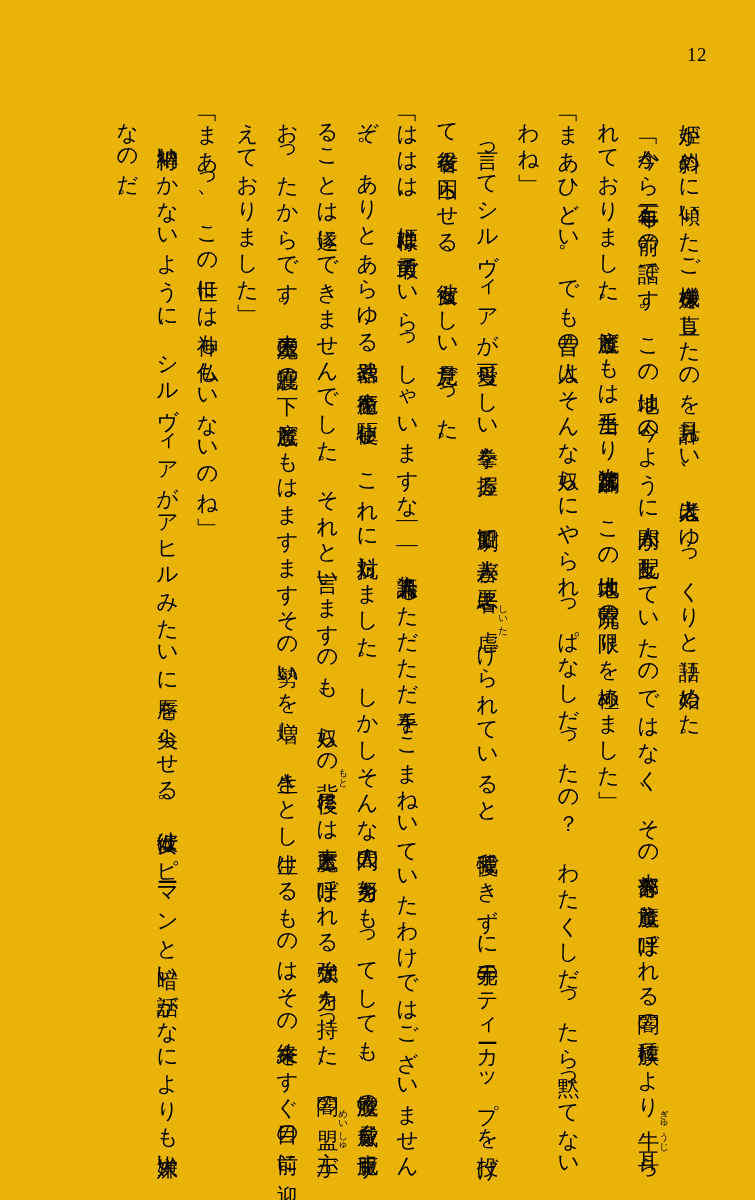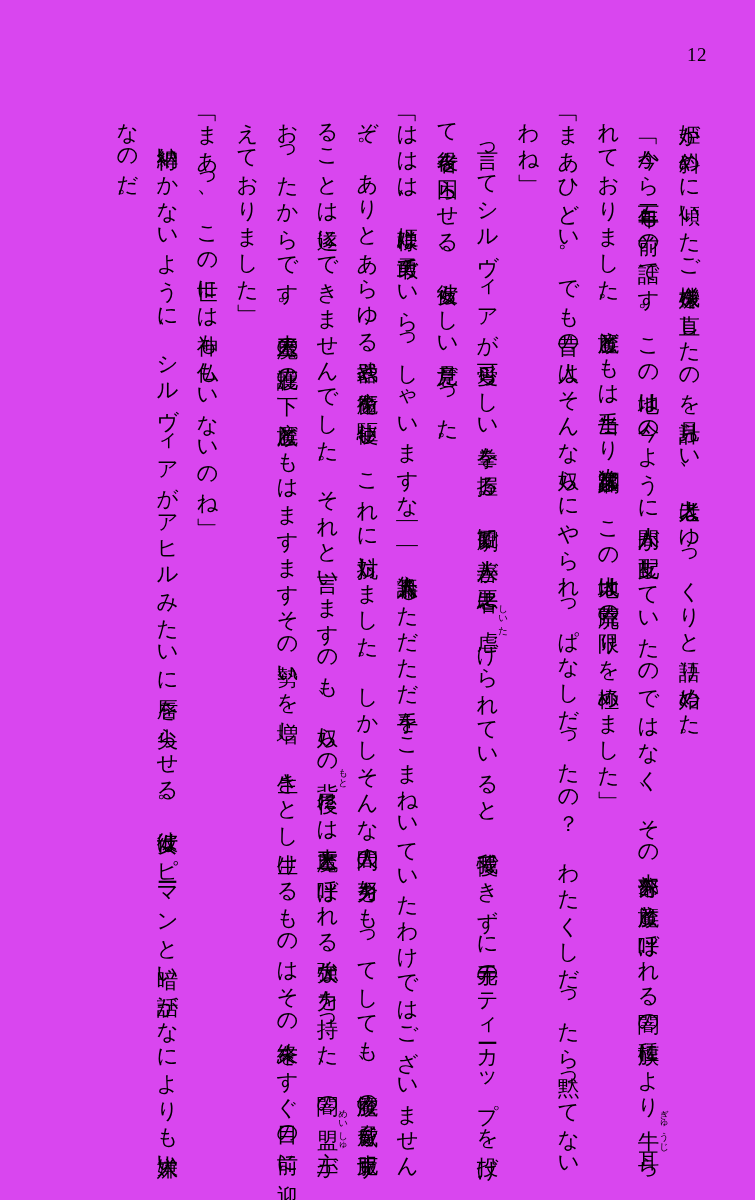--- a/index.html
+++ b/index.html
@@ -4,21 +4,21 @@
 <style>
   html, body {
     margin: 0;
     padding: 0;
     background: #ffffff;
   }
   .page {
     position: relative;
     width: 755px;
     height: 1200px;
-    background: #d946ef;
+    background: #eab308;
     overflow: hidden;
     font-family: "Liberation Serif", "DejaVu Serif", serif;
     color: #000000;
   }
   .page-number {
     position: absolute;
     top: 44px;
     right: 48px;
     font-size: 19px;
     font-family: "Liberation Serif", "DejaVu Serif", serif;

